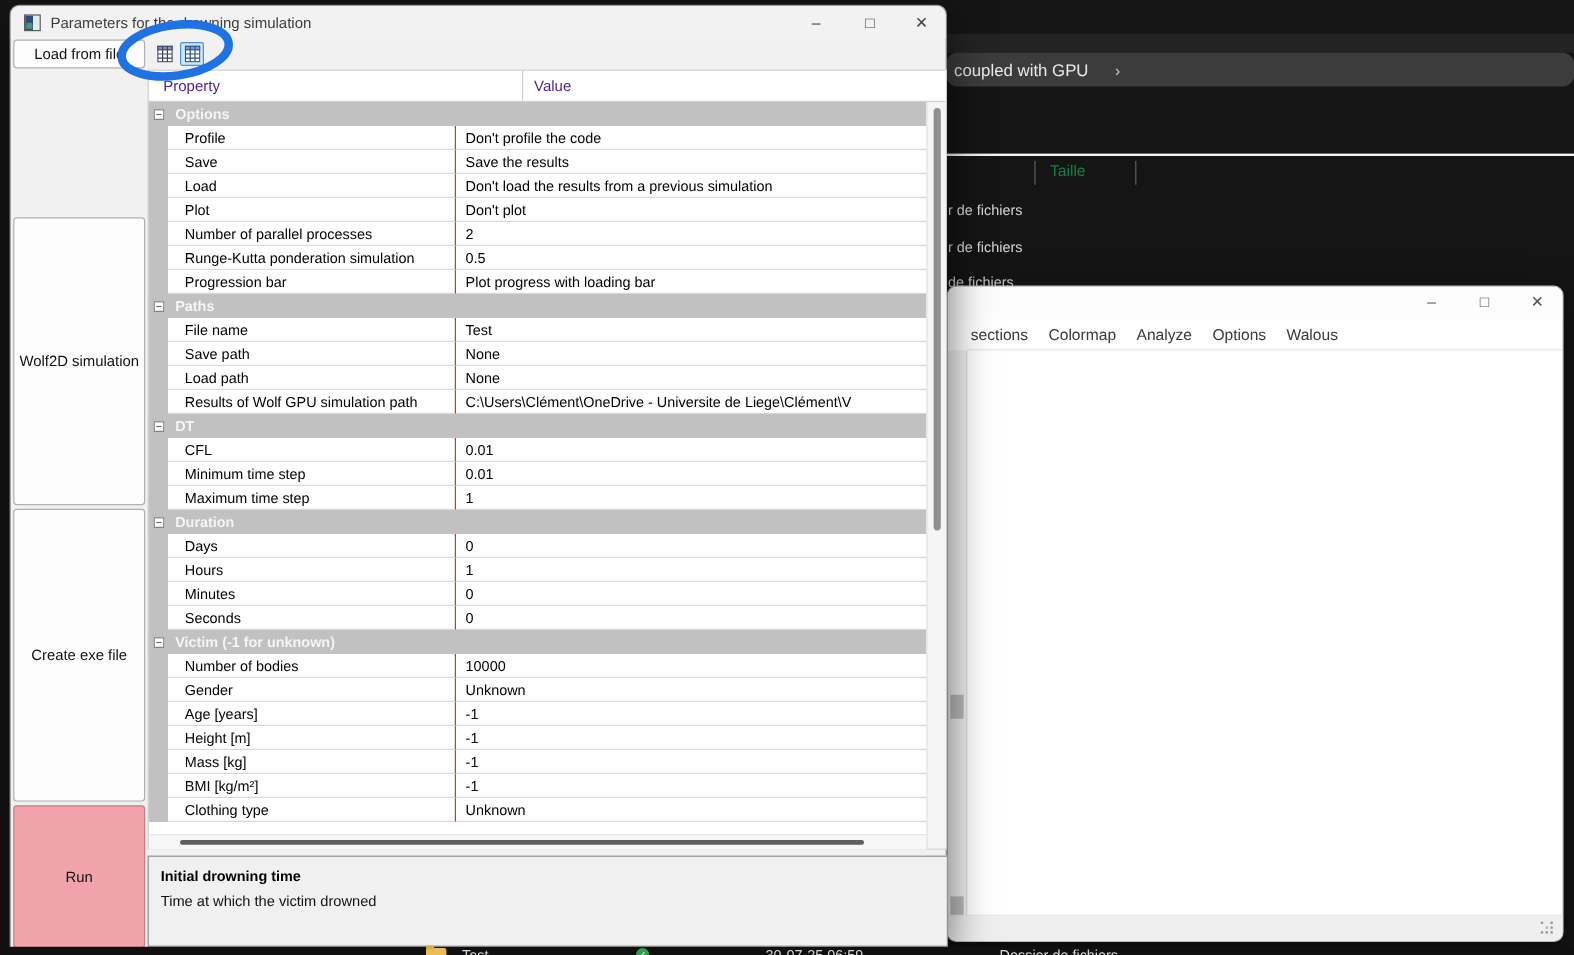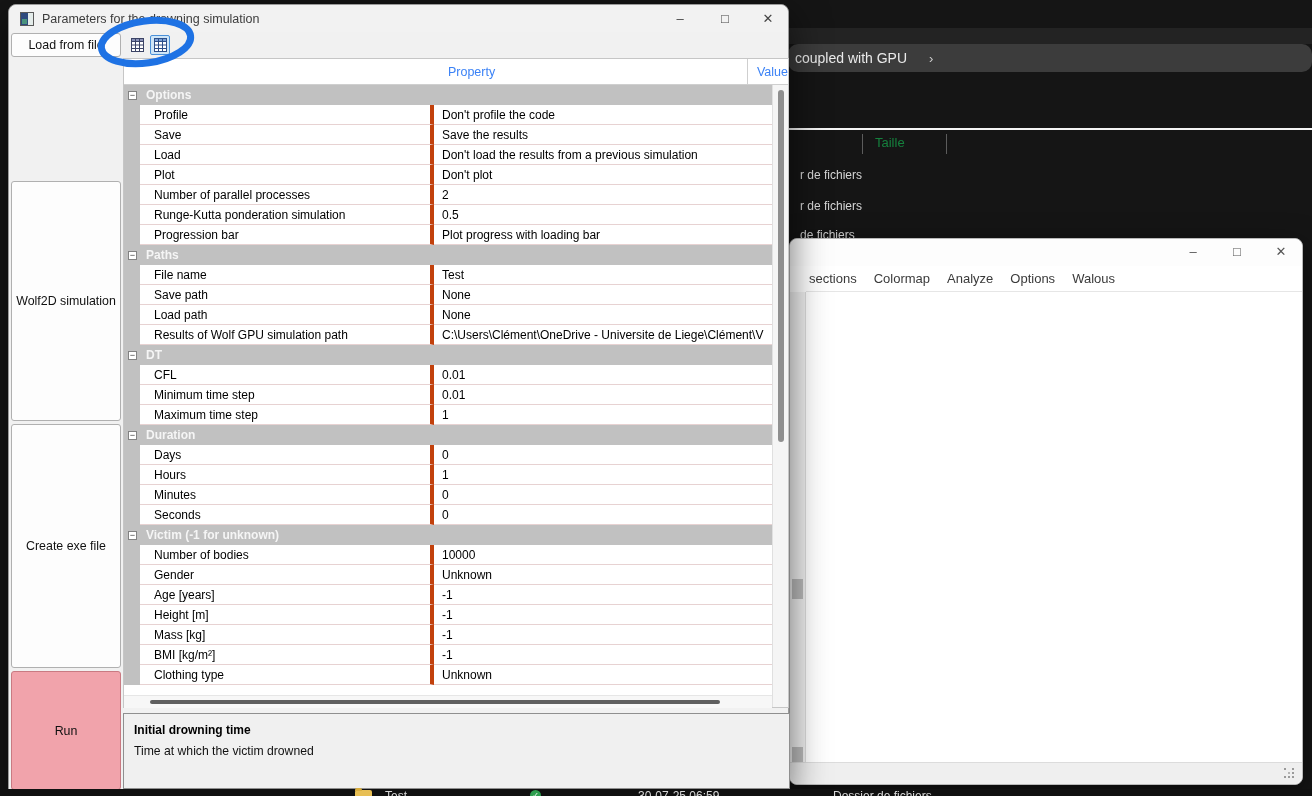--- a/index.html
+++ b/index.html
@@ -10,21 +10,21 @@
   
   .exp-top   { position:absolute; left:788px; top:28px; width:524px; height:16px; background:#232323; }
   .exp-gpu   { position:absolute; left:788px; top:44px; width:524px; height:28px; background:#3c3c3c;
                color:#eaeaea; font-size:14px; display:flex; align-items:center; padding-left:7px;border-radius:10px; }
   .exp-gpu .chev { margin-left:22px; color:#cfcfcf; font-size:13px; }
   .exp-line  { position:absolute; left:788px; top:128px; width:524px; height:2px; background:#f4f4f4; }
   .exp-header{ position:absolute; left:788px; top:130px; width:524px; height:27px; color:#15803d; font-size:13px; }
   .exp-header .hdr-label { position:absolute; left:87px; top:5px; }
   .exp-sep1  { position:absolute; left:74px;  top:4px; width:1px; height:20px; background:#5c5c5c; }
   .exp-sep2  { position:absolute; left:158px; top:4px; width:1px; height:20px; background:#5c5c5c; }
-  .exp-row   { position:absolute; left:788px; width:300px; height:15px; color:#d6d6d6; font-size:12px; padding-left:12px; }
+  .exp-row   { position:absolute; left:788px; width:300px; height:15px; color:#d6d6d6; font-size:12px; padding-left:2px; }
   .exp-row.r1{ top:168px; } .exp-row.r2{ top:199px; } .exp-row.r3{ top:228px; }
 
   .exp-bottom-strip { position:absolute; left:0; top:789px; width:1312px; height:7px; background:#101010; z-index:4; }
   .exp-file-row { position:absolute; left:0; top:789px; width:1312px; height:7px; z-index:5; color:#d8d8d8; font-size:12px; }
   .folder-ico { position:absolute; left:355px; top:1px; width:17px; height:12px; background:#e8bf54; border-radius:2px; }
   .folder-ico::before { content:""; position:absolute; left:0; top:-2px; width:7px; height:3px; background:#d9ad3c; border-radius:2px 2px 0 0; }
   .file-name  { position:absolute; left:385px; top:0; }
   .sync-check { position:absolute; left:530px; top:1px; width:11px; height:11px; border-radius:50%;
                 background:#2e9e4f; color:#fff; font-size:8px; line-height:11px; text-align:center; }
   .file-date  { position:absolute; left:638px; top:0; }
@@ -71,33 +71,33 @@
 
   .tool-icon { position:absolute; top:30px; width:20px; height:20px; display:flex; align-items:center;
                justify-content:center; border:1px solid transparent; border-radius:2px; }
   .tool-icon.t1 { left:118px; }
   .tool-icon.t2 { left:141px; background:#cfe6f8; border-color:#4a90d9; }
 
   
   .grid { position:absolute; left:114px; top:53px; width:666px; height:650px; background:#fff;
           border:1px solid #c6c6c6; }
   .grid-header { position:absolute; left:0; top:0; right:0; height:26px; background:#fff;
-                 border-bottom:1px solid #cfcfcf; display:flex; align-items:center; font-size:12.5px; color:#3b82f6;justify-content:flex-end; }
+                 border-bottom:1px solid #cfcfcf; display:flex; align-items:center; font-size:12.5px; color:#4c1d95; }
   .gh-name  { width:312px; padding-left:12px; border-right:1px solid #cfcfcf; height:100%; display:flex; align-items:center; }
   .gh-value { padding-left:9px; }
   .grid-body { position:absolute; left:0; top:26px; right:16px; height:609px; overflow:hidden; }
   .pg-row { height:20px; display:flex; align-items:center; font-size:12px; }
   .pg-section { background:#c1c1c1; color:#f5f5f5; font-weight:bold; }
   .pg-collapse { width:9px; height:9px; margin-left:4px; background:#fff; border:1px solid #828282;
                  color:#333; font-size:9px; line-height:7px; text-align:center; font-weight:normal; }
   .pg-sec-label { margin-left:9px; }
   .pg-item { background:#fff; }
   .pg-gutter { width:16px; align-self:stretch; background:#c1c1c1; }
-  .pg-name  { width:294px; align-self:stretch; display:flex; align-items:center; padding-left:14px;
-              border-bottom:1px solid #e7d2d2; border-right:4px solid #c2410c; white-space:nowrap; overflow:hidden; }
+  .pg-name  { width:240px; align-self:stretch; display:flex; align-items:center; padding-left:14px;
+              border-bottom:1px solid #e7d2d2; border-right:1px solid #c2410c; white-space:nowrap; overflow:hidden; }
   .pg-value { flex:1; align-self:stretch; display:flex; align-items:center; padding-left:8px;
               border-bottom:1px solid #e7d2d2; white-space:nowrap; overflow:hidden; }
   .grid-vscroll { position:absolute; right:0; top:26px; bottom:0; width:16px; background:#f5f5f5; border-left:1px solid #e0e0e0; }
   .grid-vthumb  { position:absolute; left:5px; top:5px; width:6px; height:352px; background:#8f8f8f; border-radius:3px; }
   .grid-hscroll { position:absolute; left:0; top:636px; right:16px; height:13px; background:#f7f7f7; border-top:1px solid #e6e6e6; }
   .grid-hthumb  { position:absolute; left:26px; top:4px; width:570px; height:4px; background:#5f5f5f; border-radius:2px; }
 
   .dlg-footer { position:absolute; left:114px; top:708px; width:667px; height:76px; background:#f0f0f0;
                 border:1px solid #8f8f8f; padding:9px 10px; }
   .dlg-footer .ft-title { font-weight:bold; font-size:12px; color:#000; }

